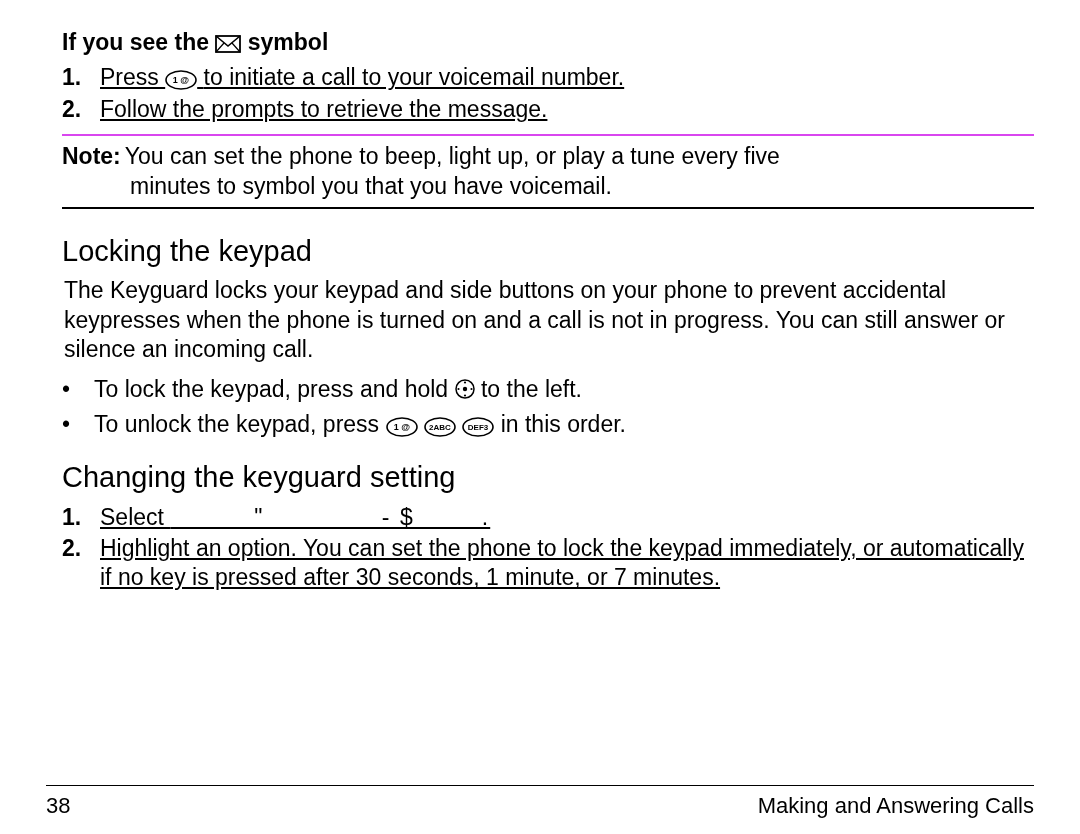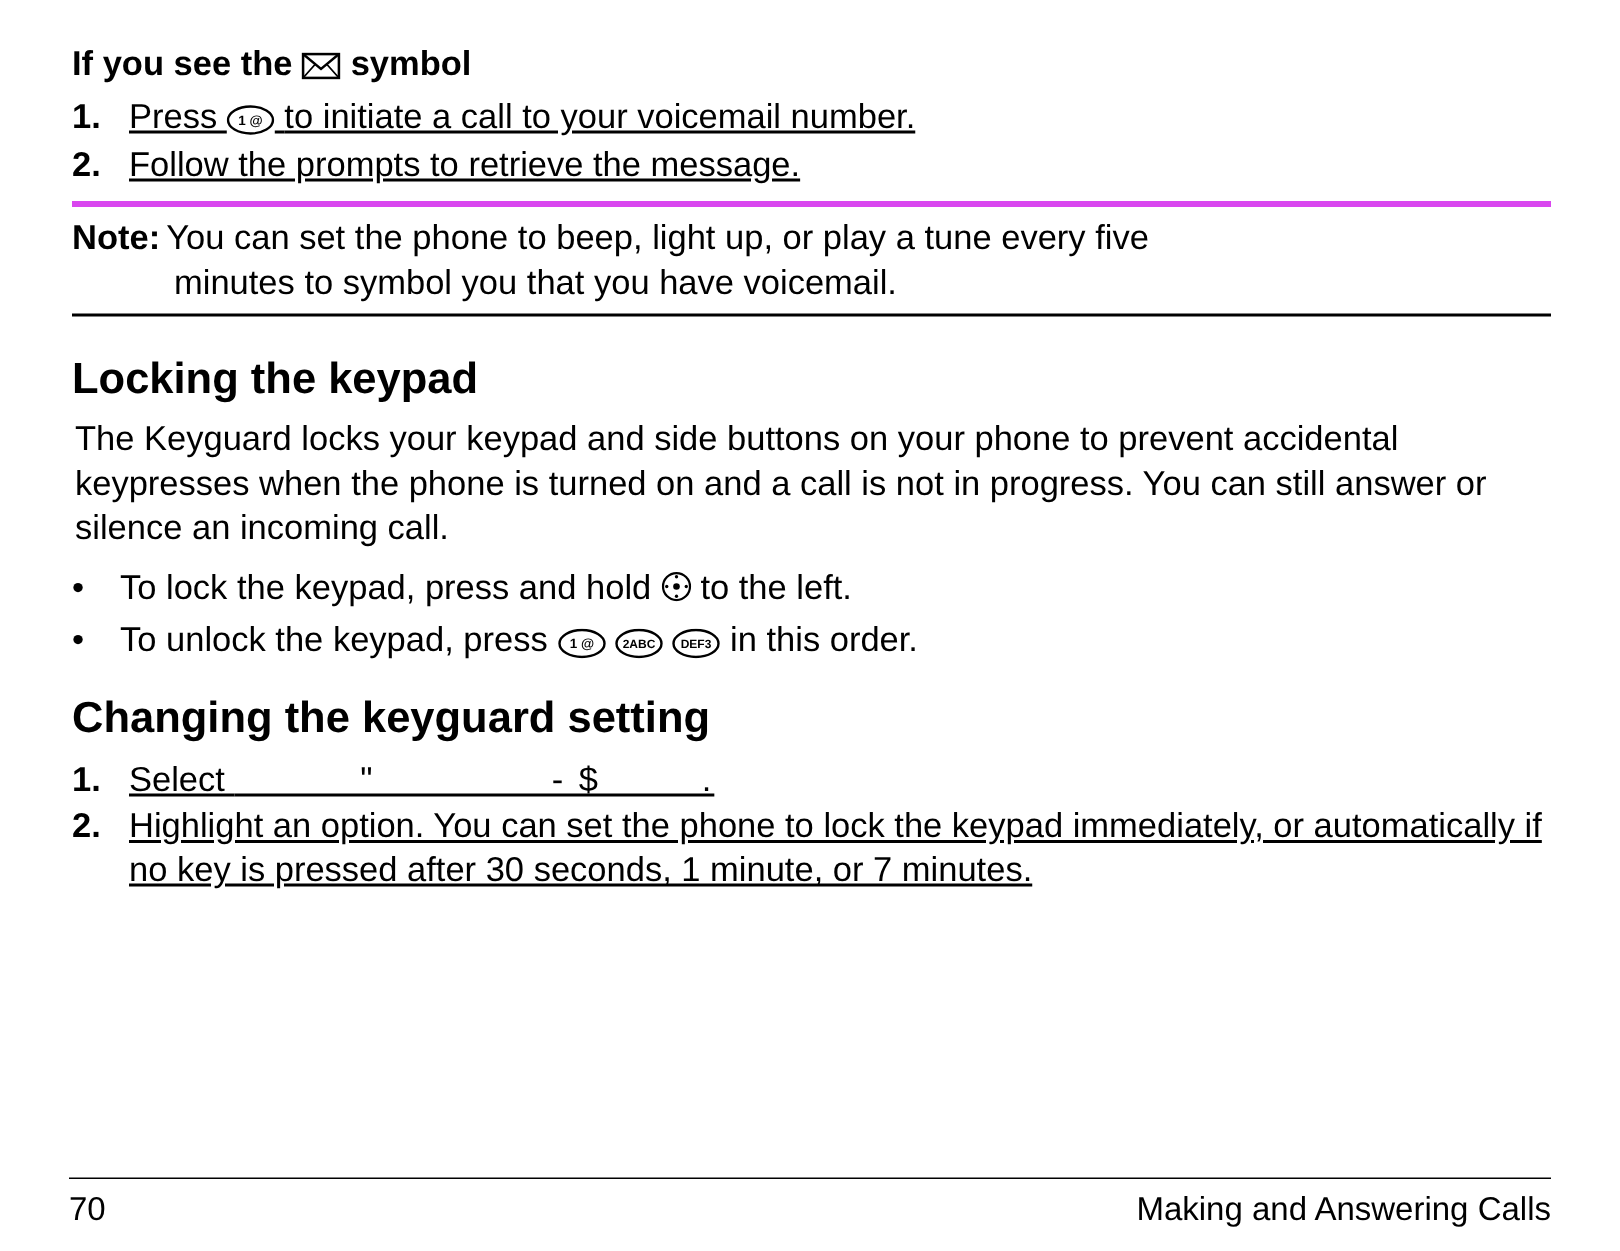--- a/index.html
+++ b/index.html
@@ -8,21 +8,21 @@
     background: #fff;
     color: #000;
     font-family: Arial, Helvetica, sans-serif;
     font-size: 23px;
     line-height: 1.28;
   }
   .page {
     box-sizing: border-box;
     width: 1080px;
     height: 834px;
-    padding: 28px 46px 0 48px;
+    padding: 28px 46px 0 62px;
     position: relative;
   }
   .subhead {
     font-weight: 700;
     margin: 0 0 6px 0;
   }
   ol.numlist {
     list-style: none;
     margin: 0 0 10px 0;
     padding: 0;
@@ -43,32 +43,32 @@
     padding: 0;
   }
   ul.bullets > li {
     display: flex;
     gap: 18px;
     margin: 4px 0 6px 0;
   }
   ul.bullets .dot { width: 14px; }
   ul.bullets .text { flex: 1; }
   .note-block {
-    border-top: 4px solid #d946ef;
+    border-top: 2px solid #d946ef;
     border-bottom: 2px solid #000;
     padding: 6px 0 6px 0;
     margin: 10px 0 24px 0;
   }
   .note-row { display: flex; }
   .note-label { font-weight: 700; margin-right: 4px; }
   .note-body { flex: 1; }
   .note-indent { padding-left: 68px; }
   h2.section {
     font-size: 29px;
-    font-weight: 700;
+    font-weight: 400;
     margin: 20px 0 6px 0;
   }
   .para { margin: 4px 0 10px 2px; }
   .footer {
     position: absolute;
     left: 46px; right: 46px; bottom: 14px;
     border-top: 1px solid #000;
     padding-top: 6px;
     display: flex;
     justify-content: space-between;
@@ -192,17 +192,17 @@
         <span>Select </span><span class="ws" style="white-space: pre;">          "              - $        .</span>
       </span>
     </li>
     <li>
       <span class="marker">2.</span>
       <span class="text">Highlight an option. You can set the phone to lock the keypad immediately, or automatically if no key is pressed after 30 seconds, 1 minute, or 7 minutes.</span>
     </li>
   </ol>
 
   <div class="footer">
-    <span>70</span>
+    <span>38</span>
     <span>Making and Answering Calls</span>
   </div>
 
 </div>
 
 </body></html>

